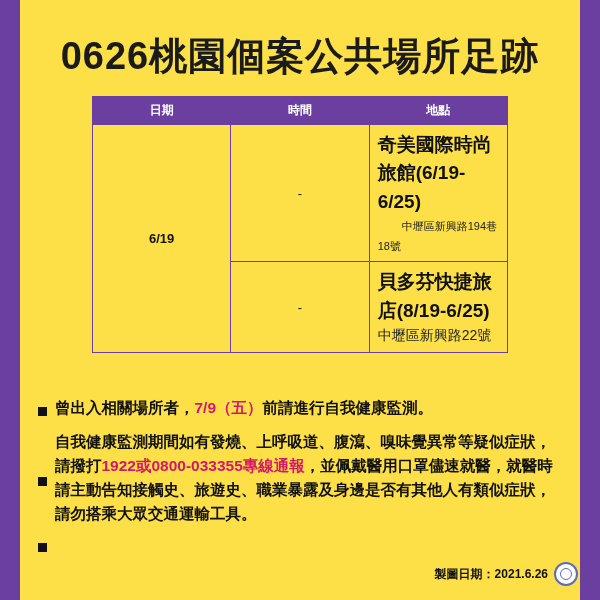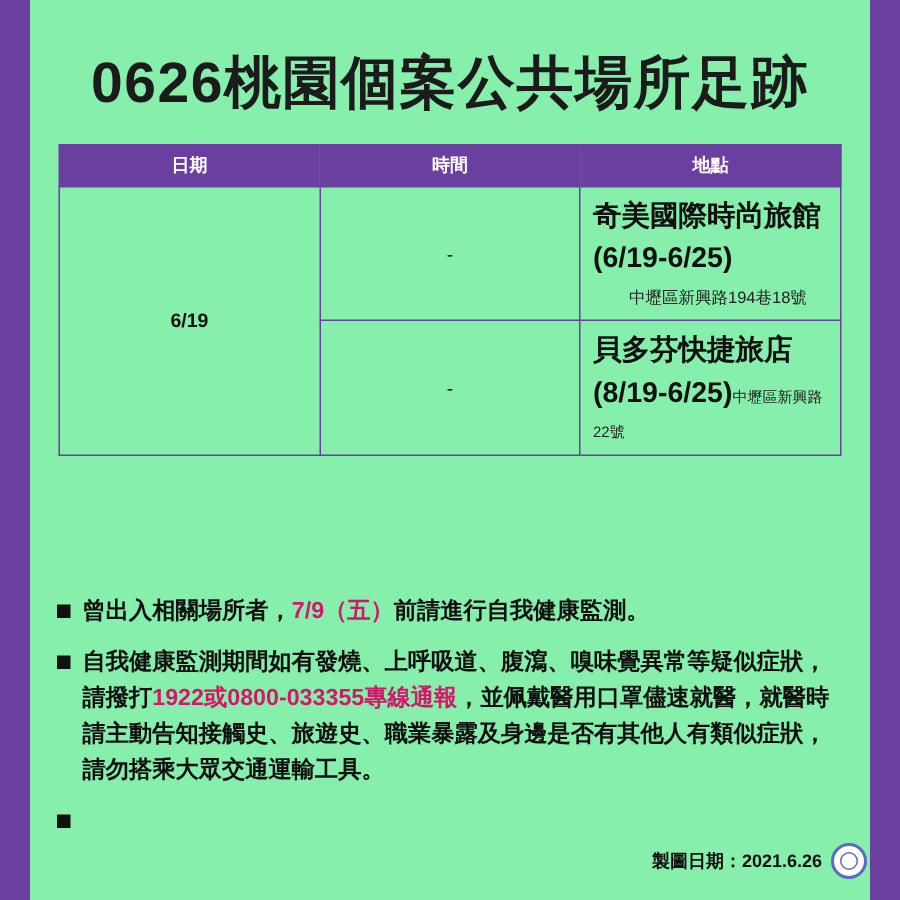--- a/index.html
+++ b/index.html
@@ -11,21 +11,21 @@
     height: 600px;
     background: #ffffff;
     font-family: "Liberation Sans", sans-serif;
     overflow: hidden;
   }
   .page {
     position: relative;
     width: 600px;
     height: 600px;
     box-sizing: border-box;
-    background: #86efac;
+    background: #fde047;
     padding: 18px 20px 0 20px;
   }
   
   .side-bar {
     position: absolute;
     top: 0;
     width: 20px;
     height: 600px;
     background: #6b3fa0;
   }
@@ -44,21 +44,21 @@
   .subtitle {
     margin: 12px 0 0 0;
     text-align: center;
     font-size: 22px;
     font-weight: bold;
     color: #1b1b1b;
   }
 
   table.places {
     margin: 18px auto 0 auto;
-    width: 522px;
+    width: 416px;
     border-collapse: collapse;
     table-layout: fixed;
   }
   table.places th {
     background: #6b3fa0;
     color: #ffffff;
     font-size: 12px;
     font-weight: bold;
     border: 1px solid #6b3fa0;
     padding: 5px 2px;
@@ -92,35 +92,35 @@
   }
   .place-addr {
     font-size: 11px;
     color: #222222;
     margin-left: 24px;
   }
   .place-line {
     line-height: 1.5;
   }
   .inline-addr {
-    font-size: 10px;
+    font-size: 14px;
     color: #222222;
     font-weight: normal;
     margin-top: 37px;
   }
 
   .notes {
     position: absolute;
     left: 38px;
     right: 38px;
     top: 396px;
   }
   .note {
     display: flex;
-    align-items: flex-start;
+    align-items: center;
     margin-bottom: 10px;
   }
   .bullet {
     flex: 0 0 auto;
     width: 9px;
     height: 9px;
     background: #111111;
     margin: 7px 8px 0 0;
   }
   .note-text {

